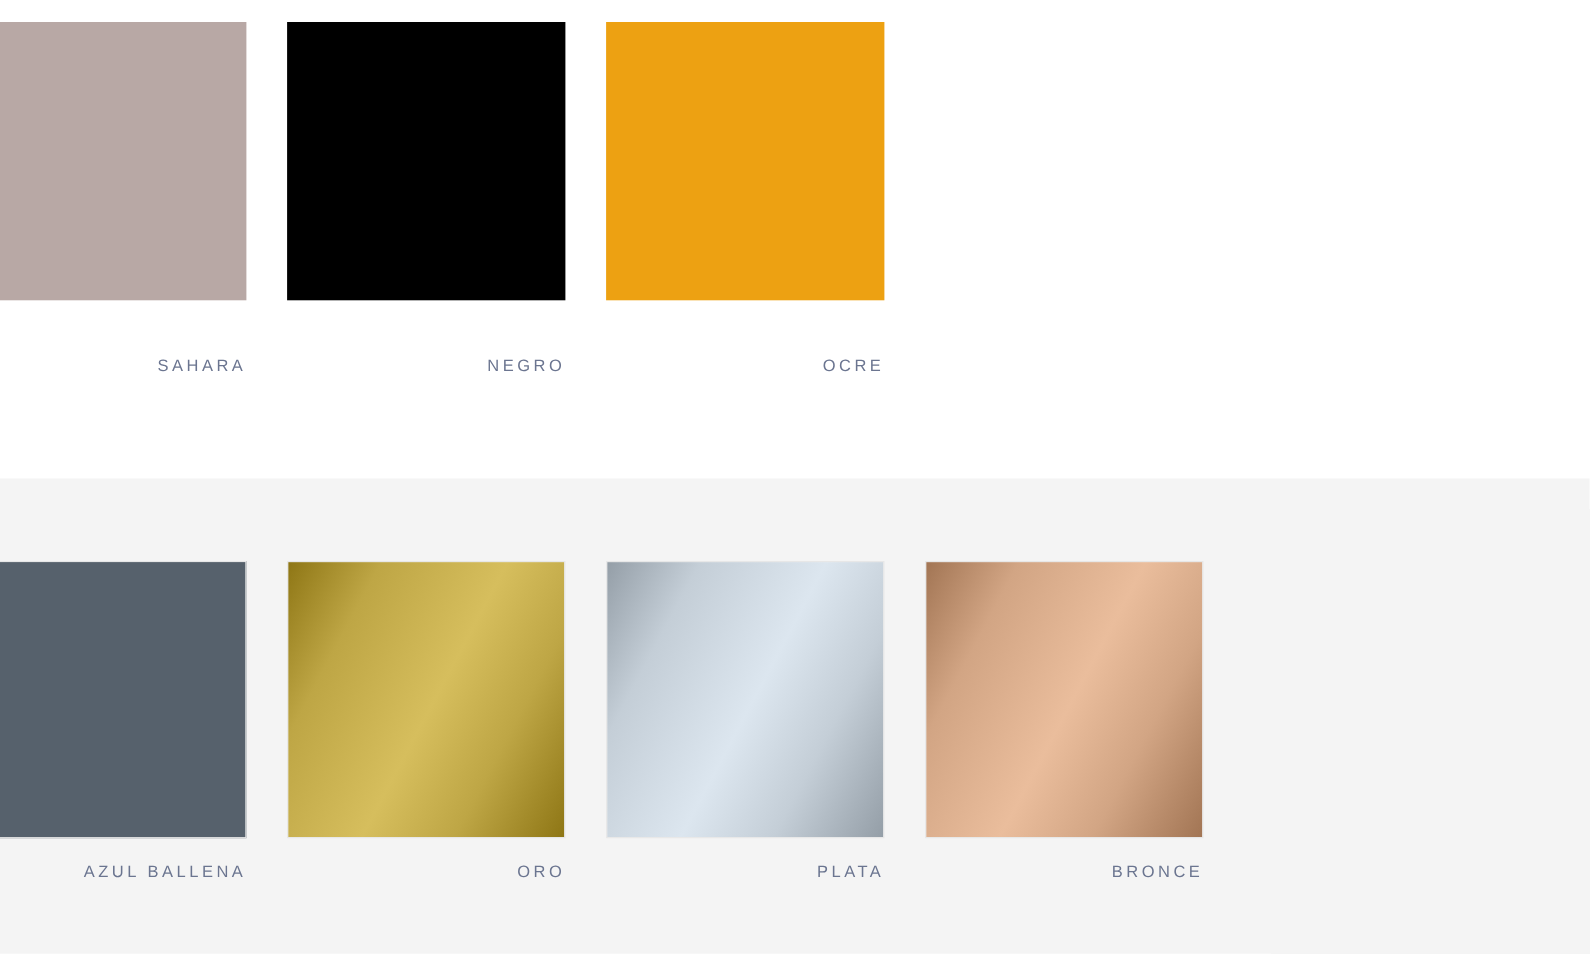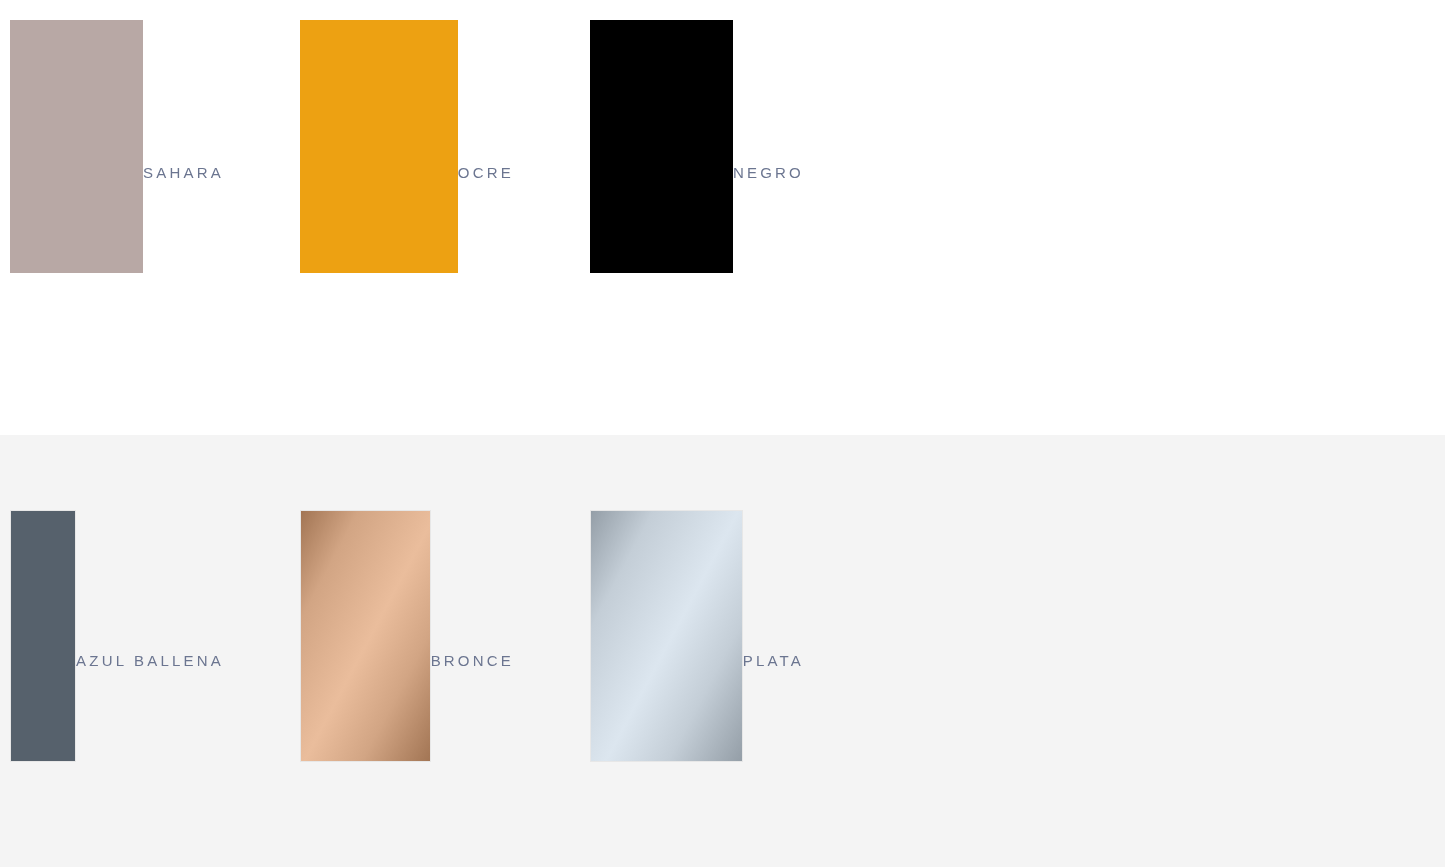--- a/index.html
+++ b/index.html
@@ -43,22 +43,22 @@
     column-gap: 37px;
     padding-left: 10px;
     width: 100%;
   }
   .section-light .swatch-grid { padding-top: 20px; }
   .section-grey  .swatch-grid { padding-top: 75px; }
 
   .swatch-cell {
     width: 214px;
     display: flex;
-    flex-direction: row;
-    align-items: center;
+    flex-direction: column;
+    align-items: flex-end;
   }
 
   
   .swatch-chip {
     width: 253px;
     height: 253px;
     display: block;
   }
   .swatch-chip.metal {
     border: 1px solid #e7e7e7;
@@ -71,67 +71,71 @@
     font-size: 15px;
     font-weight: 400;
     letter-spacing: 3.2px;
     color: #6b7590;
     text-transform: uppercase;
     text-align: center;
     white-space: nowrap;
     line-height: 1;
   }
   .section-grey .swatch-label {
-    margin-top: 48px;
+    margin-top: 23px;
   }
 </style>
 </head>
 <body>
 
 <div class="palette-page">
 
   <div class="swatch-section section-light">
     <div class="swatch-grid">
 
       <div class="swatch-cell">
         <div class="swatch-chip" id="chip-0-0" style="background: rgb(184, 168, 165);"></div>
         <div class="swatch-label">SAHARA</div>
       </div>
 
 
       <div class="swatch-cell">
-        <div class="swatch-chip" id="chip-0-2" style="background: rgb(237, 161, 18);"></div>
-        <div class="swatch-label">OCRE</div>
+        <div class="swatch-chip" id="chip-0-3" style="background: rgb(0, 0, 0);"></div>
+        <div class="swatch-label">NEGRO</div>
       </div>
 
       <div class="swatch-cell">
-        <div class="swatch-chip" id="chip-0-3" style="background: rgb(0, 0, 0);"></div>
-        <div class="swatch-label">NEGRO</div>
+        <div class="swatch-chip" id="chip-0-2" style="background: rgb(237, 161, 18);"></div>
+        <div class="swatch-label">OCRE</div>
       </div>
 
 
     </div>
   </div>
 
   <div class="swatch-section section-grey">
     <div class="swatch-grid">
 
       <div class="swatch-cell">
         <div class="swatch-chip metal" id="chip-1-0" style="background: rgb(86, 97, 108);"></div>
         <div class="swatch-label">AZUL BALLENA</div>
       </div>
 
 
-
       <div class="swatch-cell">
-        <div class="swatch-chip metal" id="chip-1-4" style="background: linear-gradient(118deg, rgb(162, 117, 84) 0%, rgb(210, 165, 132) 22%, rgb(234, 189, 156) 52%, rgb(210, 165, 132) 74%, rgb(162, 117, 84) 100%);"></div>
-        <div class="swatch-label">BRONCE</div>
+        <div class="swatch-chip metal" id="chip-1-2" style="background: linear-gradient(118deg, rgb(142, 118, 21) 0%, rgb(190, 166, 69) 22%, rgb(214, 190, 93) 52%, rgb(190, 166, 69) 74%, rgb(142, 118, 21) 100%);"></div>
+        <div class="swatch-label">ORO</div>
       </div>
 
       <div class="swatch-cell">
         <div class="swatch-chip metal" id="chip-1-3" style="background: linear-gradient(118deg, rgb(148, 158, 167) 0%, rgb(196, 206, 215) 22%, rgb(220, 230, 239) 52%, rgb(196, 206, 215) 74%, rgb(148, 158, 167) 100%);"></div>
         <div class="swatch-label">PLATA</div>
+      </div>
+
+      <div class="swatch-cell">
+        <div class="swatch-chip metal" id="chip-1-4" style="background: linear-gradient(118deg, rgb(162, 117, 84) 0%, rgb(210, 165, 132) 22%, rgb(234, 189, 156) 52%, rgb(210, 165, 132) 74%, rgb(162, 117, 84) 100%);"></div>
+        <div class="swatch-label">BRONCE</div>
       </div>
 
     </div>
   </div>
 
 </div>
 
 </body></html>

